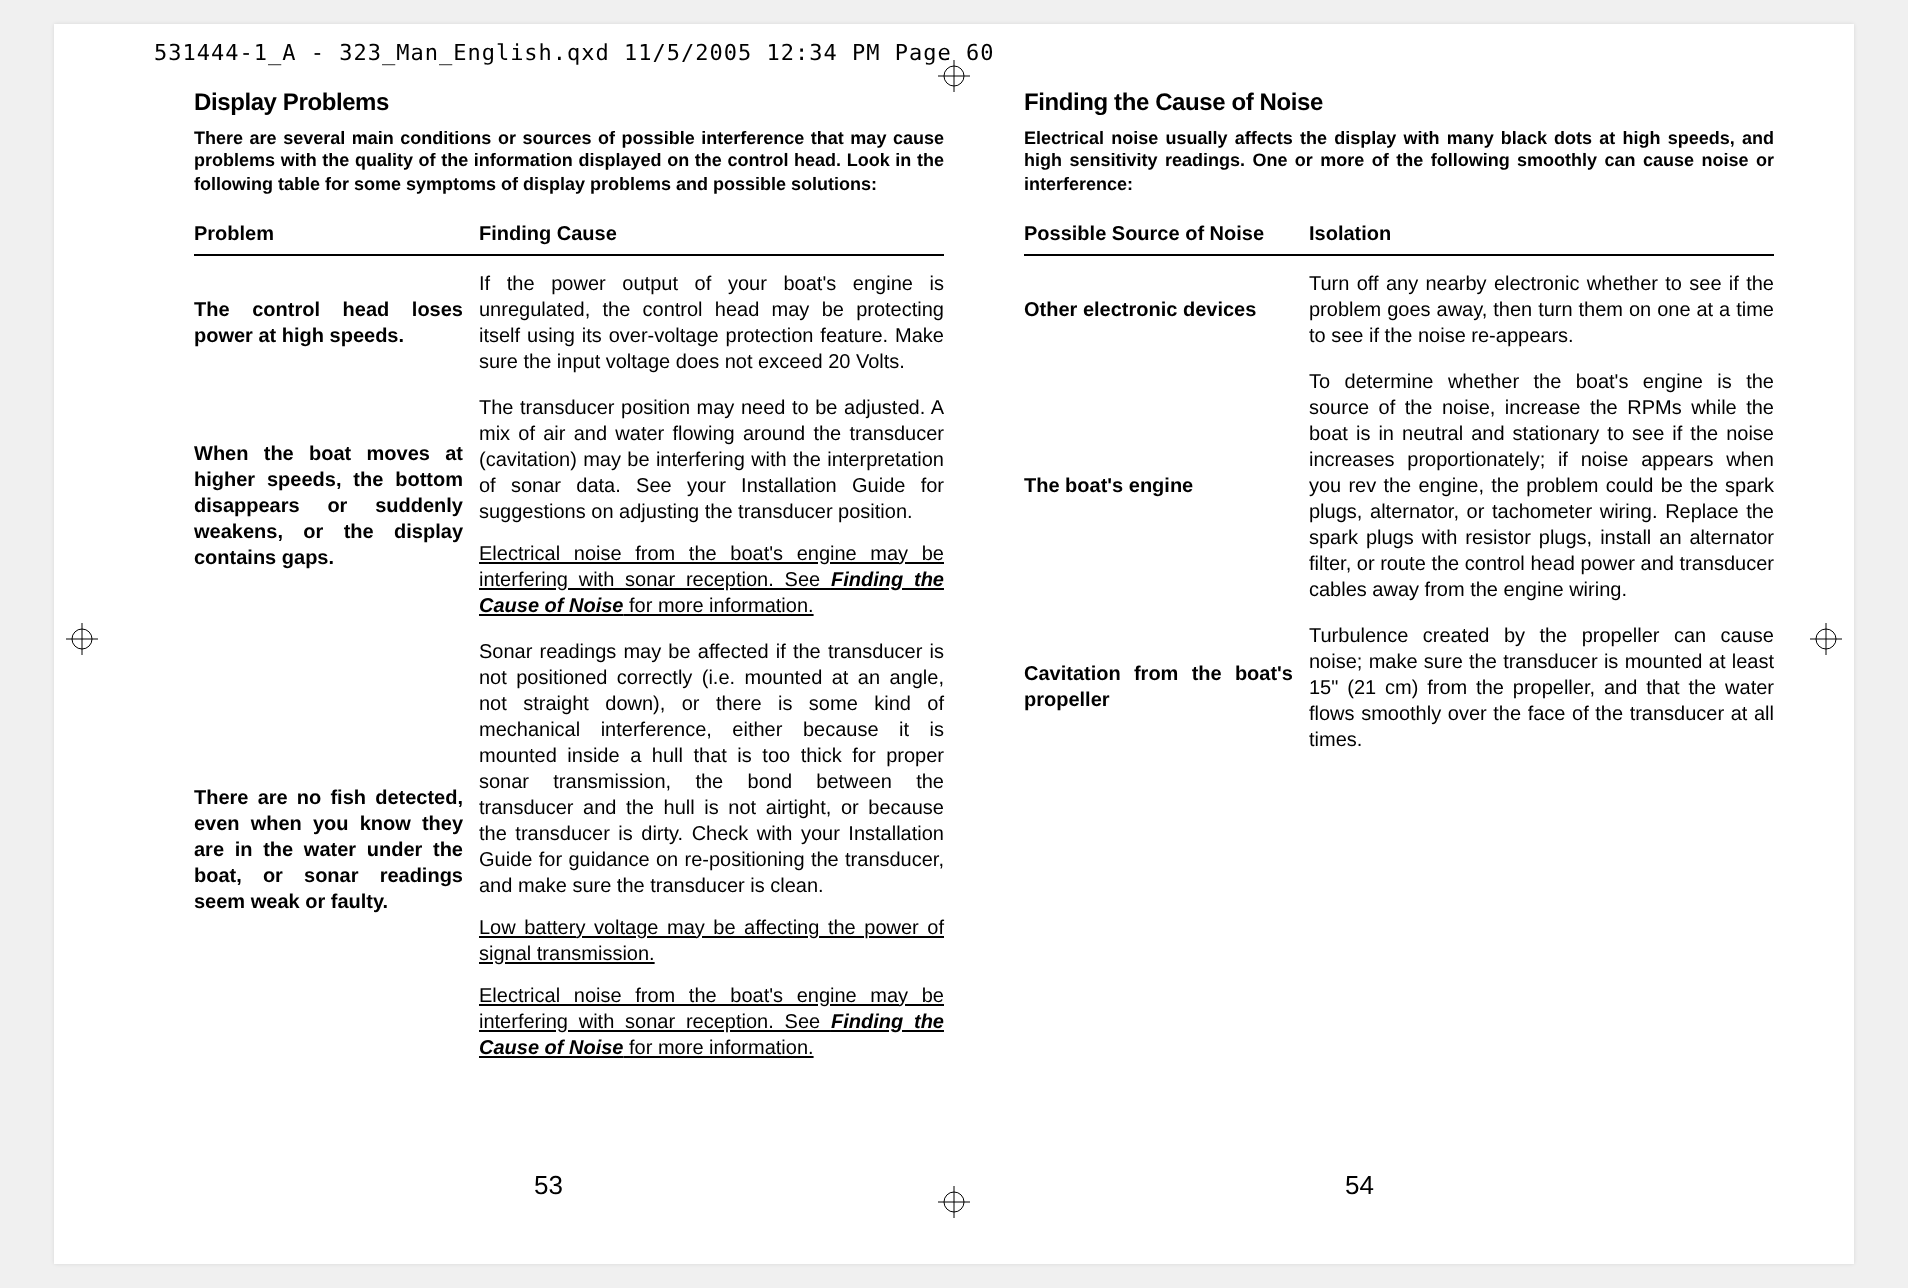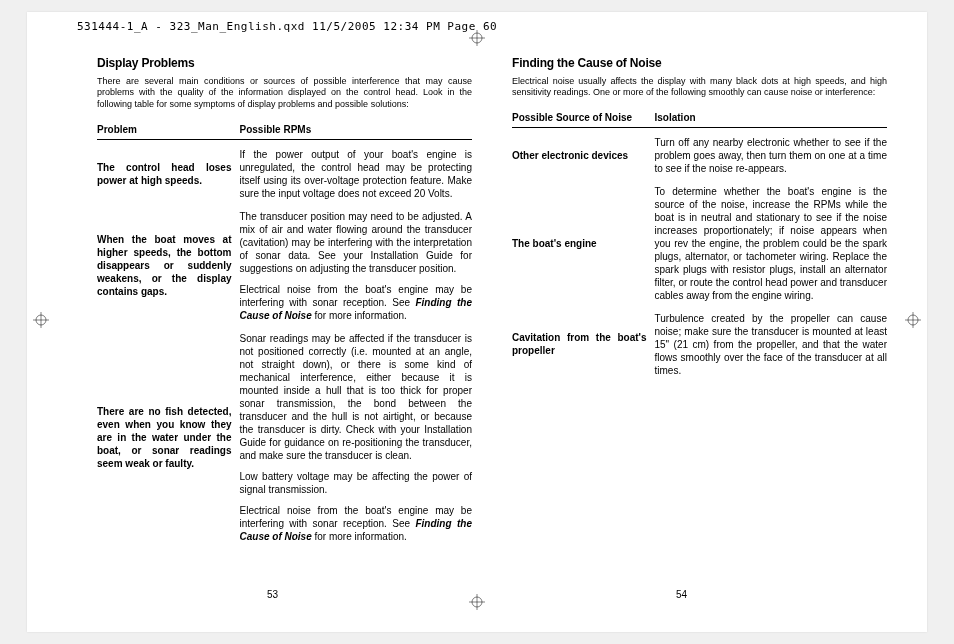--- a/index.html
+++ b/index.html
@@ -48,21 +48,21 @@
     }
     .crop-mark-right {
       position: absolute;
       right: 6px;
       top: 50%;
       transform: translateY(-50%);
     }
     .crop-svg { width: 16px; height: 16px; }
     .content {
       display: flex;
-      padding: 44px 40px 30px 70px;
+      padding: 32px 40px 30px 70px;
       gap: 40px;
       height: 100%;
     }
     .col {
       flex: 1;
       font-size: 9px;
       color: #000;
       line-height: 1.3;
     }
     .section-title {
@@ -70,20 +70,21 @@
       font-size: 12px;
       margin-bottom: 4px;
       font-family: "Arial Narrow", Arial, sans-serif;
       letter-spacing: -0.2px;
     }
     .intro {
       font-size: 9px;
       margin-bottom: 12px;
       text-align: justify;
       line-height: 1.3;
+      font-weight: bold;
     }
     .tbl {
       width: 100%;
       font-size: 10px;
     }
     .tbl-header {
       display: flex;
       font-weight: bold;
       border-bottom: 0.5px solid #000;
       padding-bottom: 3px;
@@ -101,26 +102,27 @@
       text-align: justify;
     }
     .tbl-right {
       width: 62%;
       text-align: justify;
     }
     .tbl-h-left { width: 38%; }
     .tbl-h-right { width: 62%; }
     .sub-para {
       margin-top: 8px;
+      text-decoration: underline;
     }
     .ref { font-weight: bold; font-style: italic; }
     .page-num {
       position: absolute;
       bottom: 32px;
-      font-size: 10px;
+      font-size: 13px;
     }
     .page-num-left { left: 240px; }
     .page-num-right { right: 240px; }
   </style>
 </head>
 <body>
 
 <div class="page-wrapper">
   <div class="header-line">531444-1_A - 323_Man_English.qxd  11/5/2005  12:34 PM  Page 60</div>
 
@@ -154,21 +156,21 @@
   </div>
 
   <div class="content">
 
     <div class="col">
       <div class="section-title">Display Problems</div>
       <div class="intro">There are several main conditions or sources of possible interference that may cause problems with the quality of the information displayed on the control head. Look in the following table for some symptoms of display problems and possible solutions:</div>
       <div class="tbl">
         <div class="tbl-header">
           <div class="tbl-h-left">Problem</div>
-          <div class="tbl-h-right">Possible RPMs</div>
+          <div class="tbl-h-right">Finding Cause</div>
         </div>
         <div class="tbl-row">
           <div class="tbl-left">The control head loses power at high speeds.</div>
           <div class="tbl-right">If the power output of your boat's engine is unregulated, the control head may be protecting itself using its over-voltage protection feature. Make sure the input voltage does not exceed 20 Volts.</div>
         </div>
         <div class="tbl-row">
           <div class="tbl-left">When the boat moves at higher speeds, the bottom disappears or suddenly weakens, or the display contains gaps.</div>
           <div class="tbl-right">
             <span>The transducer position may need to be adjusted. A mix of air and water flowing around the transducer (cavitation) may be interfering with the interpretation of sonar data. See your Installation Guide for suggestions on adjusting the transducer position.</span>
             <div class="sub-para">

